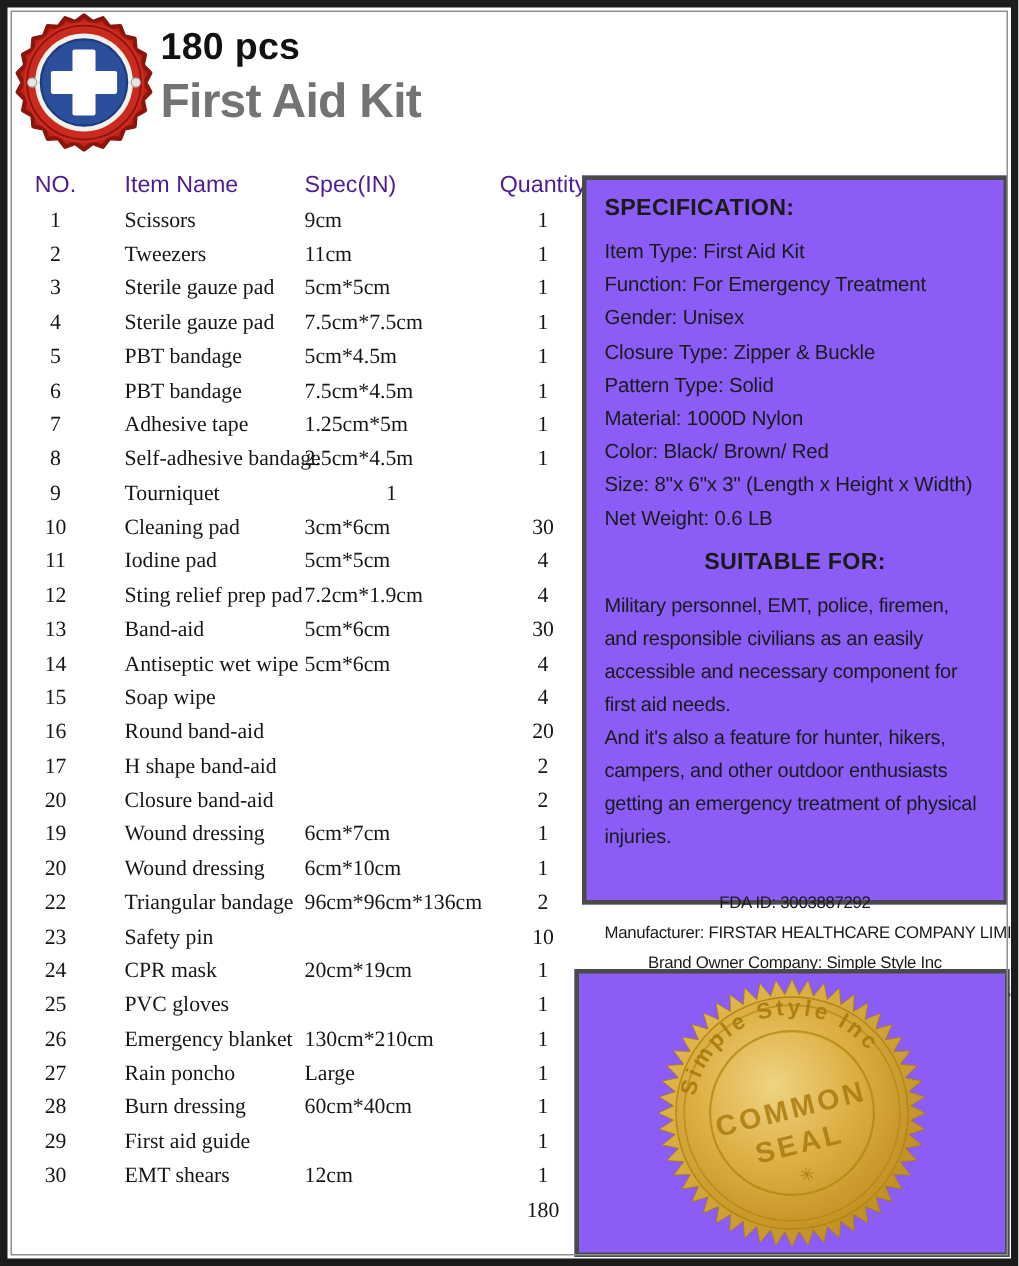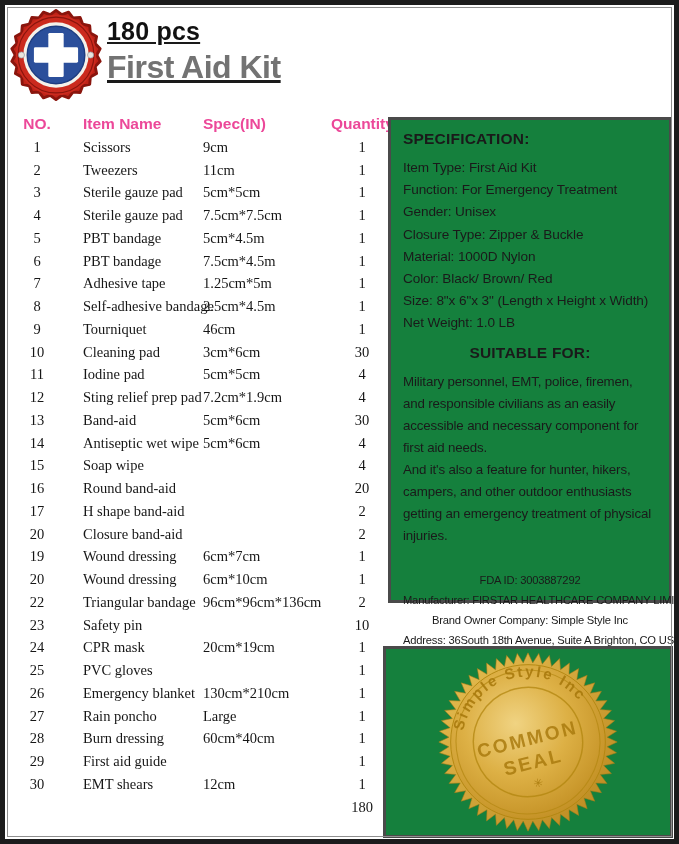--- a/index.html
+++ b/index.html
@@ -14,38 +14,38 @@
     overflow:hidden;
   }
   .page::after{
     content:"";position:absolute;inset:2px;
     border:1px solid #8f8f8f;pointer-events:none;
   }
 
   
   .brand{position:absolute;left:3px;top:2px;display:flex;align-items:flex-start;}
   .badge{width:96px;height:96px;display:block;}
-  .titles{margin-left:3px;padding-top:10px;text-decoration:underline;}
+  .titles{margin-left:3px;padding-top:10px;}
   .pcs{font-size:25px;line-height:29px;font-weight:600;letter-spacing:0.2px;color:#111;}
   .title{font-size:32px;line-height:43px;font-weight:600;letter-spacing:-0.5px;color:#737373;}
 
   
   .items{position:absolute;left:9px;top:106px;width:380px;}
   .thead,.trow{display:grid;grid-template-columns:46px 131px 140px 62px;align-items:center;}
-  .thead{height:25px;font-size:15.5px;font-weight:700;color:#ec4899;}
+  .thead{height:25px;font-size:15.5px;font-weight:400;color:#4c1d95;}
   .trow{height:22.75px;font-family:"Liberation Serif",serif;font-size:14.5px;color:#161616;}
   .c{white-space:nowrap;}
   .no,.qty{text-align:center;}
   .name{padding-left:23px;}
   .spec{padding-left:12px;}
   .thead .name{padding-left:23px;}
   .total{height:23px;}
 
   
-  .panel{position:absolute;box-sizing:border-box;background:#15803d;border:3px solid #4a4a4a;}
+  .panel{position:absolute;box-sizing:border-box;background:#8b5cf6;border:3px solid #4a4a4a;}
   .spec-panel{left:383px;top:112px;width:284px;height:486px;padding:8px 12px;}
   .ph{font-size:15.5px;font-weight:600;letter-spacing:0.2px;line-height:22px;margin-bottom:7px;}
   .pl{font-size:13.6px;line-height:22.2px;letter-spacing:-0.1px;}
   .mt{margin-top:7px;text-align:center;}
   .para{margin:0;font-size:13.3px;line-height:22px;letter-spacing:-0.15px;}
   .compliance{margin-top:23px;}
   .cl{font-size:11.2px;line-height:20px;letter-spacing:-0.2px;white-space:nowrap;text-align:center;}
 
   
   .seal-panel{left:378px;top:641px;width:290px;height:192px;display:flex;align-items:center;justify-content:center;}
@@ -139,21 +139,20 @@
     <div class="trow">
       <div class="c no">8</div>
       <div class="c name">Self-adhesive bandage</div>
       <div class="c spec">2.5cm*4.5m</div>
       <div class="c qty">1</div>
     </div>
 
     <div class="trow">
       <div class="c no">9</div>
       <div class="c name">Tourniquet</div>
-      <div class="c spec">46cm</div>
       <div class="c qty">1</div>
     </div>
 
     <div class="trow">
       <div class="c no">10</div>
       <div class="c name">Cleaning pad</div>
       <div class="c spec">3cm*6cm</div>
       <div class="c qty">30</div>
     </div>
 
@@ -298,24 +297,25 @@
       <div class="c qty">180</div>
     </div>
   </div>
 
   <div class="panel spec-panel">
     <div class="ph">SPECIFICATION:</div>
     <div class="pl">Item Type: First Aid Kit</div>
     <div class="pl">Function: For Emergency Treatment</div>
     <div class="pl">Gender: Unisex</div>
     <div class="pl">Closure Type: Zipper &amp; Buckle</div>
+    <div class="pl">Pattern Type: Solid</div>
     <div class="pl">Material: 1000D Nylon</div>
     <div class="pl">Color: Black/ Brown/ Red</div>
     <div class="pl">Size: 8"x 6"x 3" (Length x Height x Width)</div>
-    <div class="pl">Net Weight: 1.0 LB</div>
+    <div class="pl">Net Weight: 0.6 LB</div>
 
     <div class="ph mt">SUITABLE FOR:</div>
     <p class="para">Military personnel, EMT, police, firemen, and responsible civilians as an easily accessible and necessary component for first aid needs.</p>
     <p class="para">And it's also a feature for hunter, hikers, campers, and other outdoor enthusiasts getting an emergency treatment of physical injuries.</p>
 
     <div class="compliance">
       <div class="cl">FDA ID: 3003887292</div>
       <div class="cl">Manufacturer: FIRSTAR HEALTHCARE COMPANY LIMITED</div>
       <div class="cl">Brand Owner Company: Simple Style Inc</div>
       <div class="cl">Address: 36South 18th Avenue, Suite A Brighton, CO USA 80601</div>

